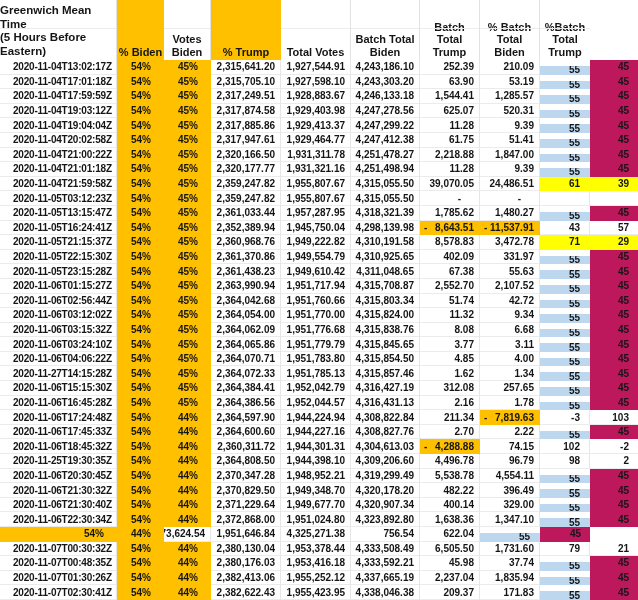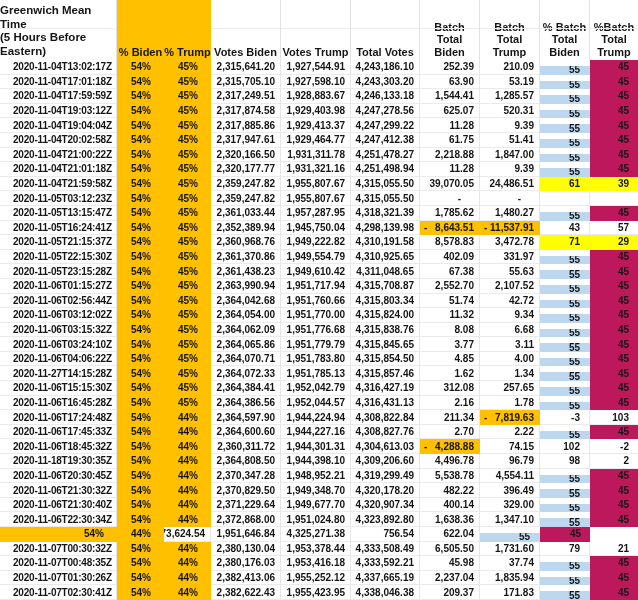--- a/index.html
+++ b/index.html
@@ -49,28 +49,25 @@
   <div class="hdr grid-cols">
     <div class="hc hc-a gl">
       <div>
         <div>Greenwich Mean Time</div>
         <div>(5 Hours Before Eastern)</div>
       </div>
     </div>
     <div class="hc orange-h">
       <div>% Biden</div>
     </div>
+    <div class="hc gl">
+      <div>Votes Biden</div>
+    </div>
     <div class="hc orange-h">
       <div>% Trump</div>
-    </div>
-    <div class="hc gl">
-      <div>Votes Biden</div>
-    </div>
-    <div class="hc gl">
-      <div>Votes Trump</div>
     </div>
     <div class="hc gl">
       <div>Total Votes</div>
     </div>
     <div class="hc gl">
       <div>
         <div>Batch Total</div>
         <div>Biden</div>
       </div>
     </div>
@@ -427,21 +424,21 @@
         <div class="c num">4,304,613.03</div>
         <div class="c num bgorange neg">
           <span>-</span>
           <span>4,288.88</span>
         </div>
         <div class="c num">74.15</div>
         <div class="c bpct bgwhite">102</div>
         <div class="c bpct bgwhite">-2</div>
       </div>
       <div class="row grid-cols">
-        <div class="c time">2020-11-18T19:30:35Z</div>
+        <div class="c time">2020-11-25T19:30:35Z</div>
         <div class="c pct bgorange">54%</div>
         <div class="c pct bgorange">44%</div>
         <div class="c num">2,364,808.50</div>
         <div class="c num">1,944,398.10</div>
         <div class="c num">4,309,206.60</div>
         <div class="c num">4,496.78</div>
         <div class="c num">96.79</div>
         <div class="c bpct bgwhite">98</div>
         <div class="c bpct bgwhite">2</div>
       </div>

